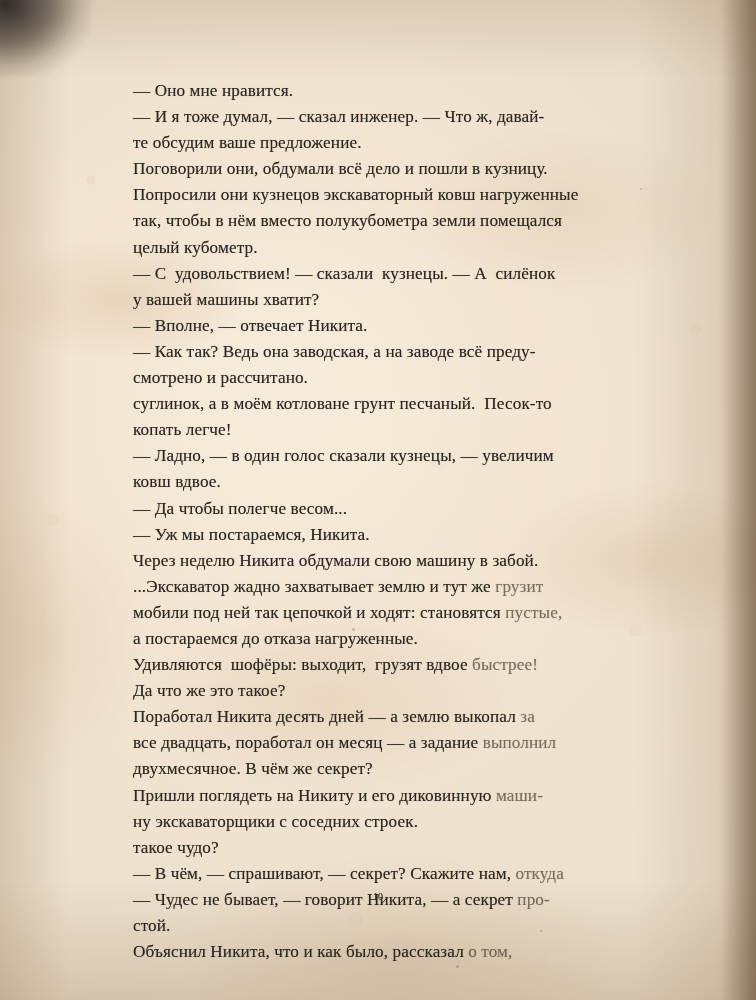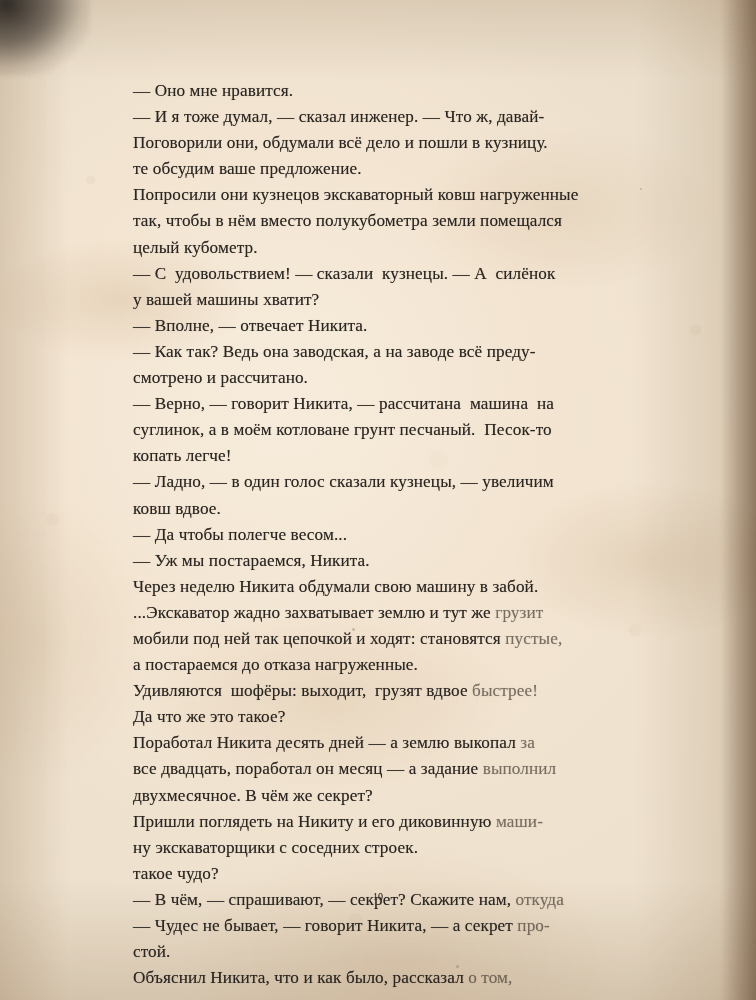--- a/index.html
+++ b/index.html
@@ -131,31 +131,30 @@
 
   <div class="speck" style="left:352px;top:628px;width:3px;height:3px;"></div>
   <div class="speck" style="left:196px;top:300px;width:2px;height:2px;"></div>
   <div class="speck" style="left:640px;top:188px;width:2px;height:2px;"></div>
   <div class="speck" style="left:456px;top:965px;width:3px;height:3px;"></div>
   <div class="speck" style="left:540px;top:930px;width:2px;height:2px;"></div>
 
   <div class="textblock">
     <span class="ln">— Оно мне нравится.</span>
     <span class="ln">— И я тоже думал, — сказал инженер. — Что ж, давай-</span>
+    <span class="ln">те обсудим ваше предложение.</span>
     <span class="ln">Поговорили они, обдумали всё дело и пошли в кузницу.</span>
-    <span class="ln">те обсудим ваше предложение.</span>
     <span class="ln">Попросили они кузнецов экскаваторный ковш нагруженные</span>
     <span class="ln">так, чтобы в нём вместо полукубометра земли помещался</span>
     <span class="ln">целый кубометр.</span>
     <span class="ln">— С  удовольствием! — сказали  кузнецы. — А  силёнок</span>
     <span class="ln">у вашей машины хватит?</span>
     <span class="ln">— Вполне, — отвечает Никита.</span>
     <span class="ln">— Как так? Ведь она заводская, а на заводе всё преду-</span>
     <span class="ln">смотрено и рассчитано.</span>
-    <span class="ln">— Верно, — говорит Никита, — рассчитана  машина  на</span>
     <span class="ln">суглинок, а в моём котловане грунт песчаный.  Песок-то</span>
     <span class="ln">копать легче!</span>
     <span class="ln">— Ладно, — в один голос сказали кузнецы, — увеличим</span>
     <span class="ln">ковш вдвое.</span>
     <span class="ln">— Да чтобы полегче весом...</span>
     <span class="ln">— Уж мы постараемся, Никита.</span>
     <span class="ln">Через неделю Никита обдумали свою машину в забой.</span>
     <span class="ln">...Экскаватор жадно захватывает землю и тут же <span class="fade1">грузит</span></span>
     <span class="ln">мобили под ней так цепочкой и ходят: становятся <span class="fade1">пустые,</span></span>
     <span class="ln">а постараемся до отказа нагруженные.</span>

